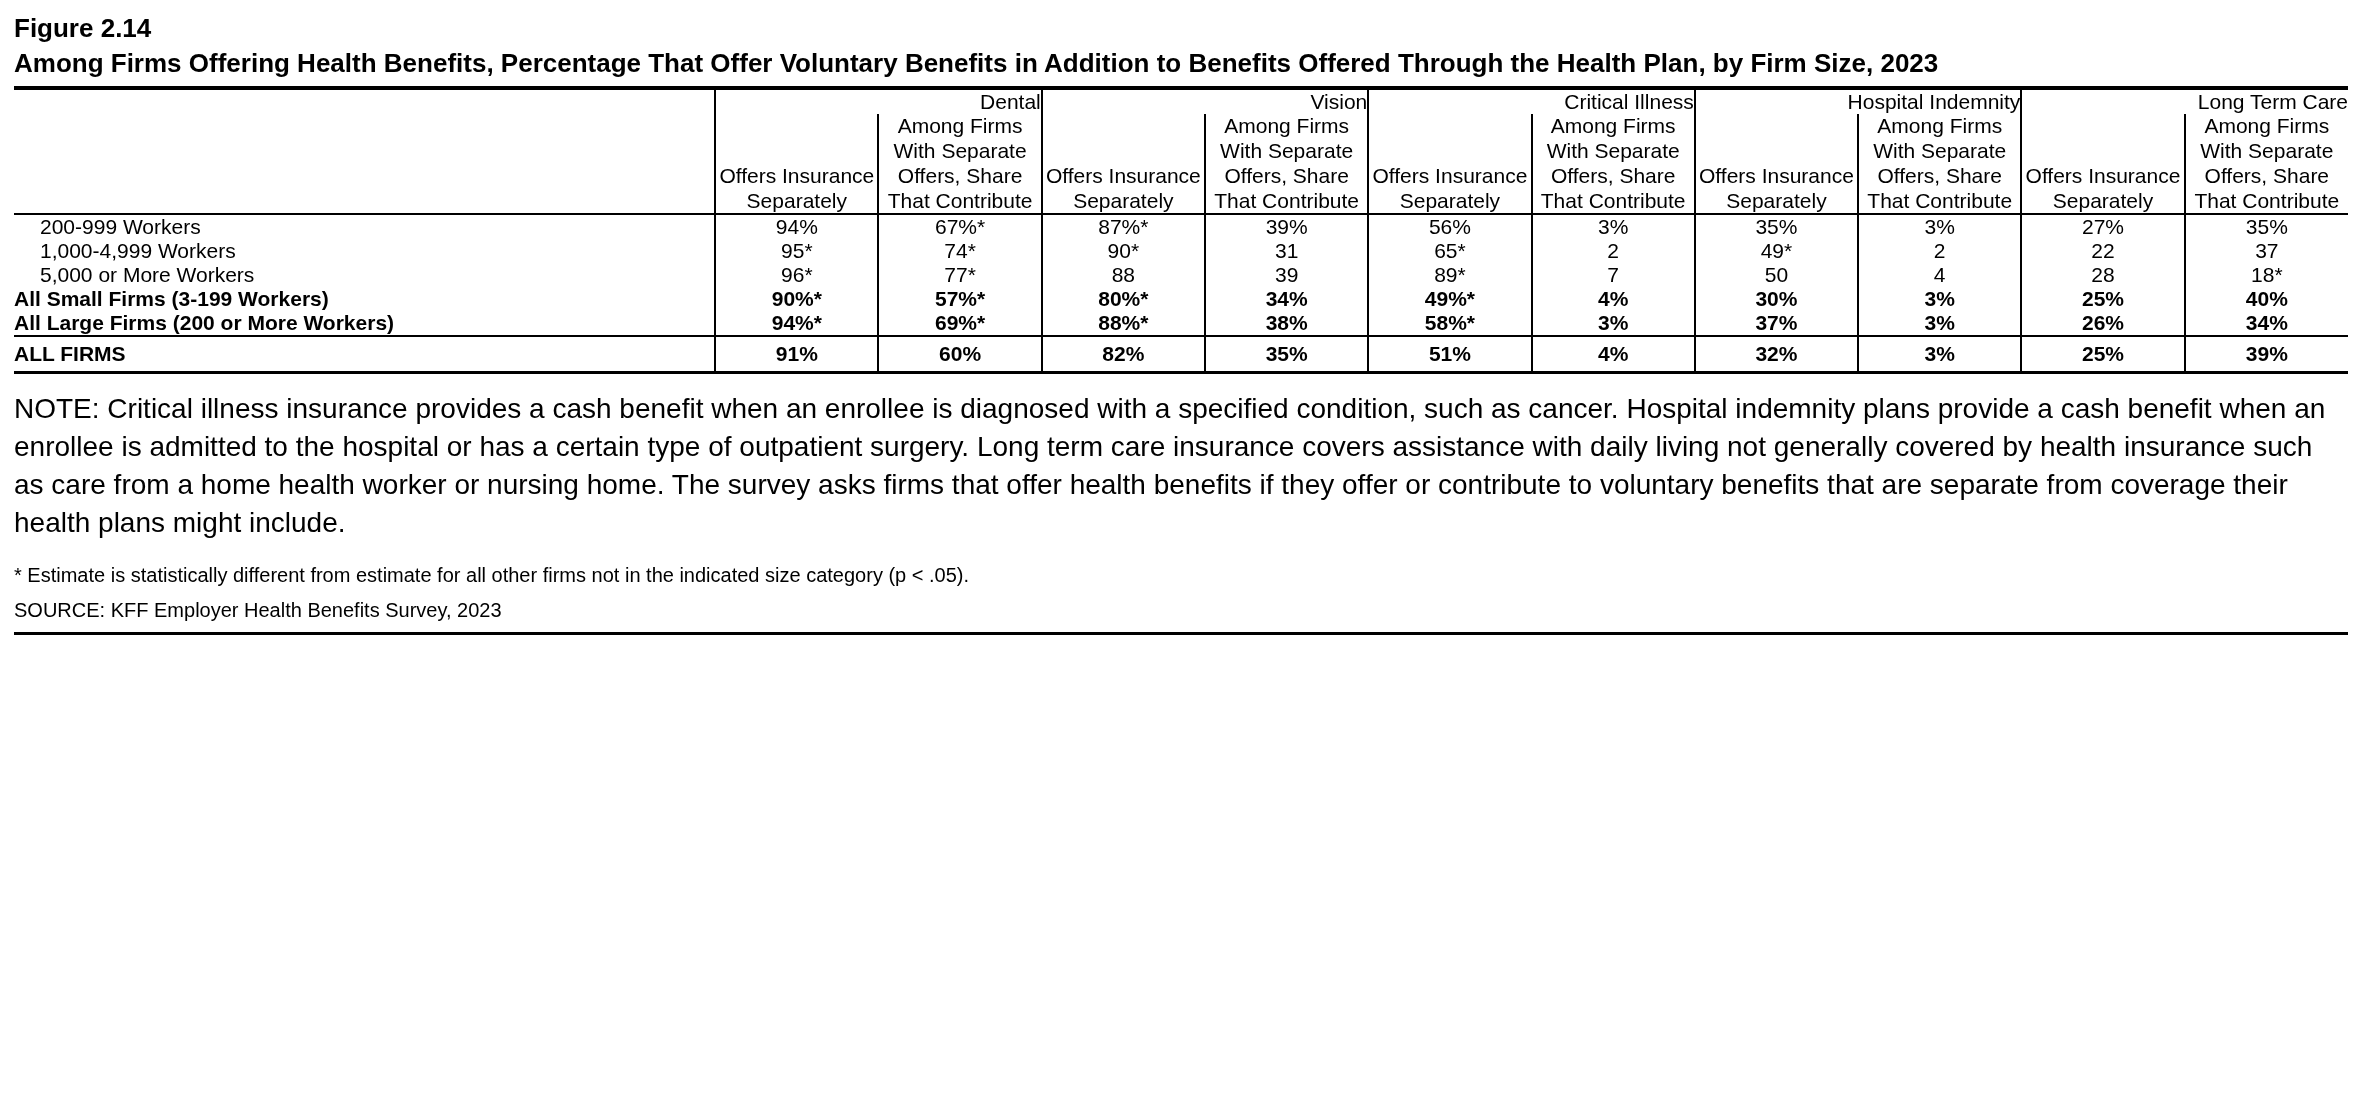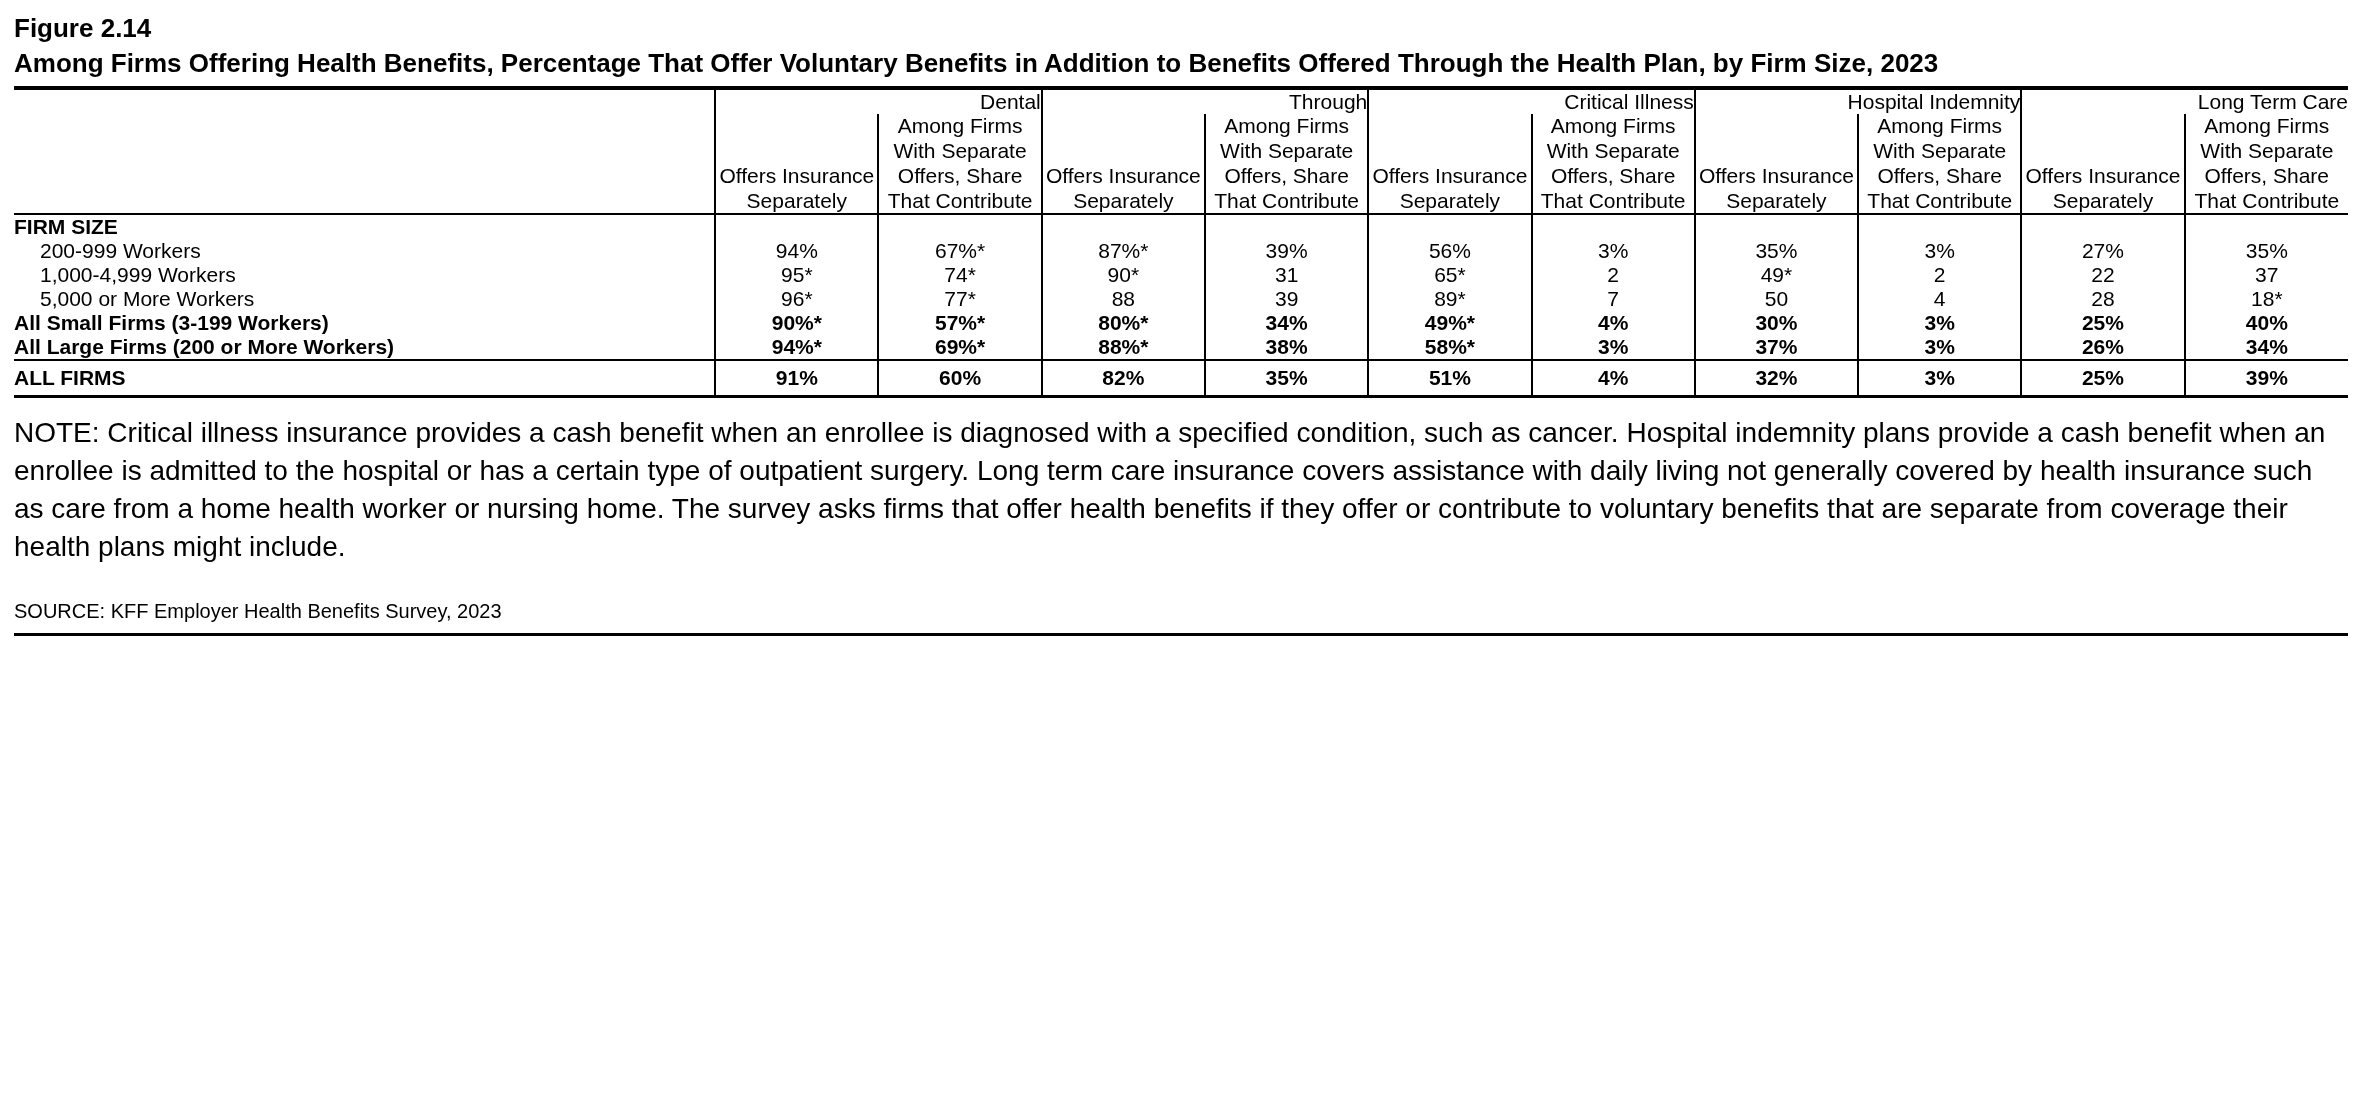--- a/index.html
+++ b/index.html
@@ -142,53 +142,40 @@
       <col class="num">
         <col class="num">
       <col class="num">
         <col class="num">
     </colgroup>
 
     <tbody>
         <tr>
       <td></td>
       <td class="grp vline-l" colspan="2">Dental</td>
-      <td class="grp vline-l" colspan="2">Through</td>
+      <td class="grp vline-l" colspan="2">Vision</td>
       <td class="grp vline-l" colspan="2">Critical Illness</td>
       <td class="grp vline-l" colspan="2">Hospital Indemnity</td>
       <td class="grp vline-l" colspan="2">Long Term Care</td>
     </tr>
 
     <tr class="hdr-bottom">
       <td></td>
       <td class="sub vline-l">Offers Insurance Separately</td>
       <td class="sub vline-l">Among Firms With Separate Offers, Share That Contribute</td>
       <td class="sub vline-l">Offers Insurance Separately</td>
       <td class="sub vline-l">Among Firms With Separate Offers, Share That Contribute</td>
       <td class="sub vline-l">Offers Insurance Separately</td>
       <td class="sub vline-l">Among Firms With Separate Offers, Share That Contribute</td>
       <td class="sub vline-l">Offers Insurance Separately</td>
       <td class="sub vline-l">Among Firms With Separate Offers, Share That Contribute</td>
       <td class="sub vline-l">Offers Insurance Separately</td>
       <td class="sub vline-l">Among Firms With Separate Offers, Share That Contribute</td>
     </tr>
 
-    <tr>
-      <td class="rowlabel section">FIRM SIZE</td>
-      <td class="val vline-l"></td>
-      <td class="val vline-l"></td>
-      <td class="val vline-l"></td>
-      <td class="val vline-l"></td>
-      <td class="val vline-l"></td>
-      <td class="val vline-l"></td>
-      <td class="val vline-l"></td>
-      <td class="val vline-l"></td>
-      <td class="val vline-l"></td>
-      <td class="val vline-l"></td>
-    </tr>
 
     <tr>
       <td class="rowlabel indent">200-999 Workers</td>
       <td class="val vline-l">94%</td>
       <td class="val vline-l">67%*</td>
       <td class="val vline-l">87%*</td>
       <td class="val vline-l">39%</td>
       <td class="val vline-l">56%</td>
       <td class="val vline-l">3%</td>
       <td class="val vline-l">35%</td>
@@ -266,16 +253,17 @@
       <td class="val bold vline-l">25%</td>
       <td class="val bold vline-l">39%</td>
     </tr>
   </tbody>
     </table>
 
   <div class="tbl-bottom-rule"></div>
 
   <div class="notes">NOTE: Critical illness insurance provides a cash benefit when an enrollee is diagnosed with a specified condition, such as cancer. Hospital indemnity plans provide a cash benefit when an enrollee is admitted to the hospital or has a certain type of outpatient surgery. Long term care insurance covers assistance with daily living not generally covered by health insurance such as care from a home health worker or nursing home. The survey asks firms that offer health benefits if they offer or contribute to voluntary benefits that are separate from coverage their health plans might include.</div>
   <div class="note-gap"></div>
+  <div class="note-star">* Estimate is statistically different from estimate for all other firms not in the indicated size category (p &lt; .05).</div>
   <div class="note-source">SOURCE: KFF Employer Health Benefits Survey, 2023</div>
 
   <div class="bottom-rule"></div>
 </div>
 
 </body></html>

